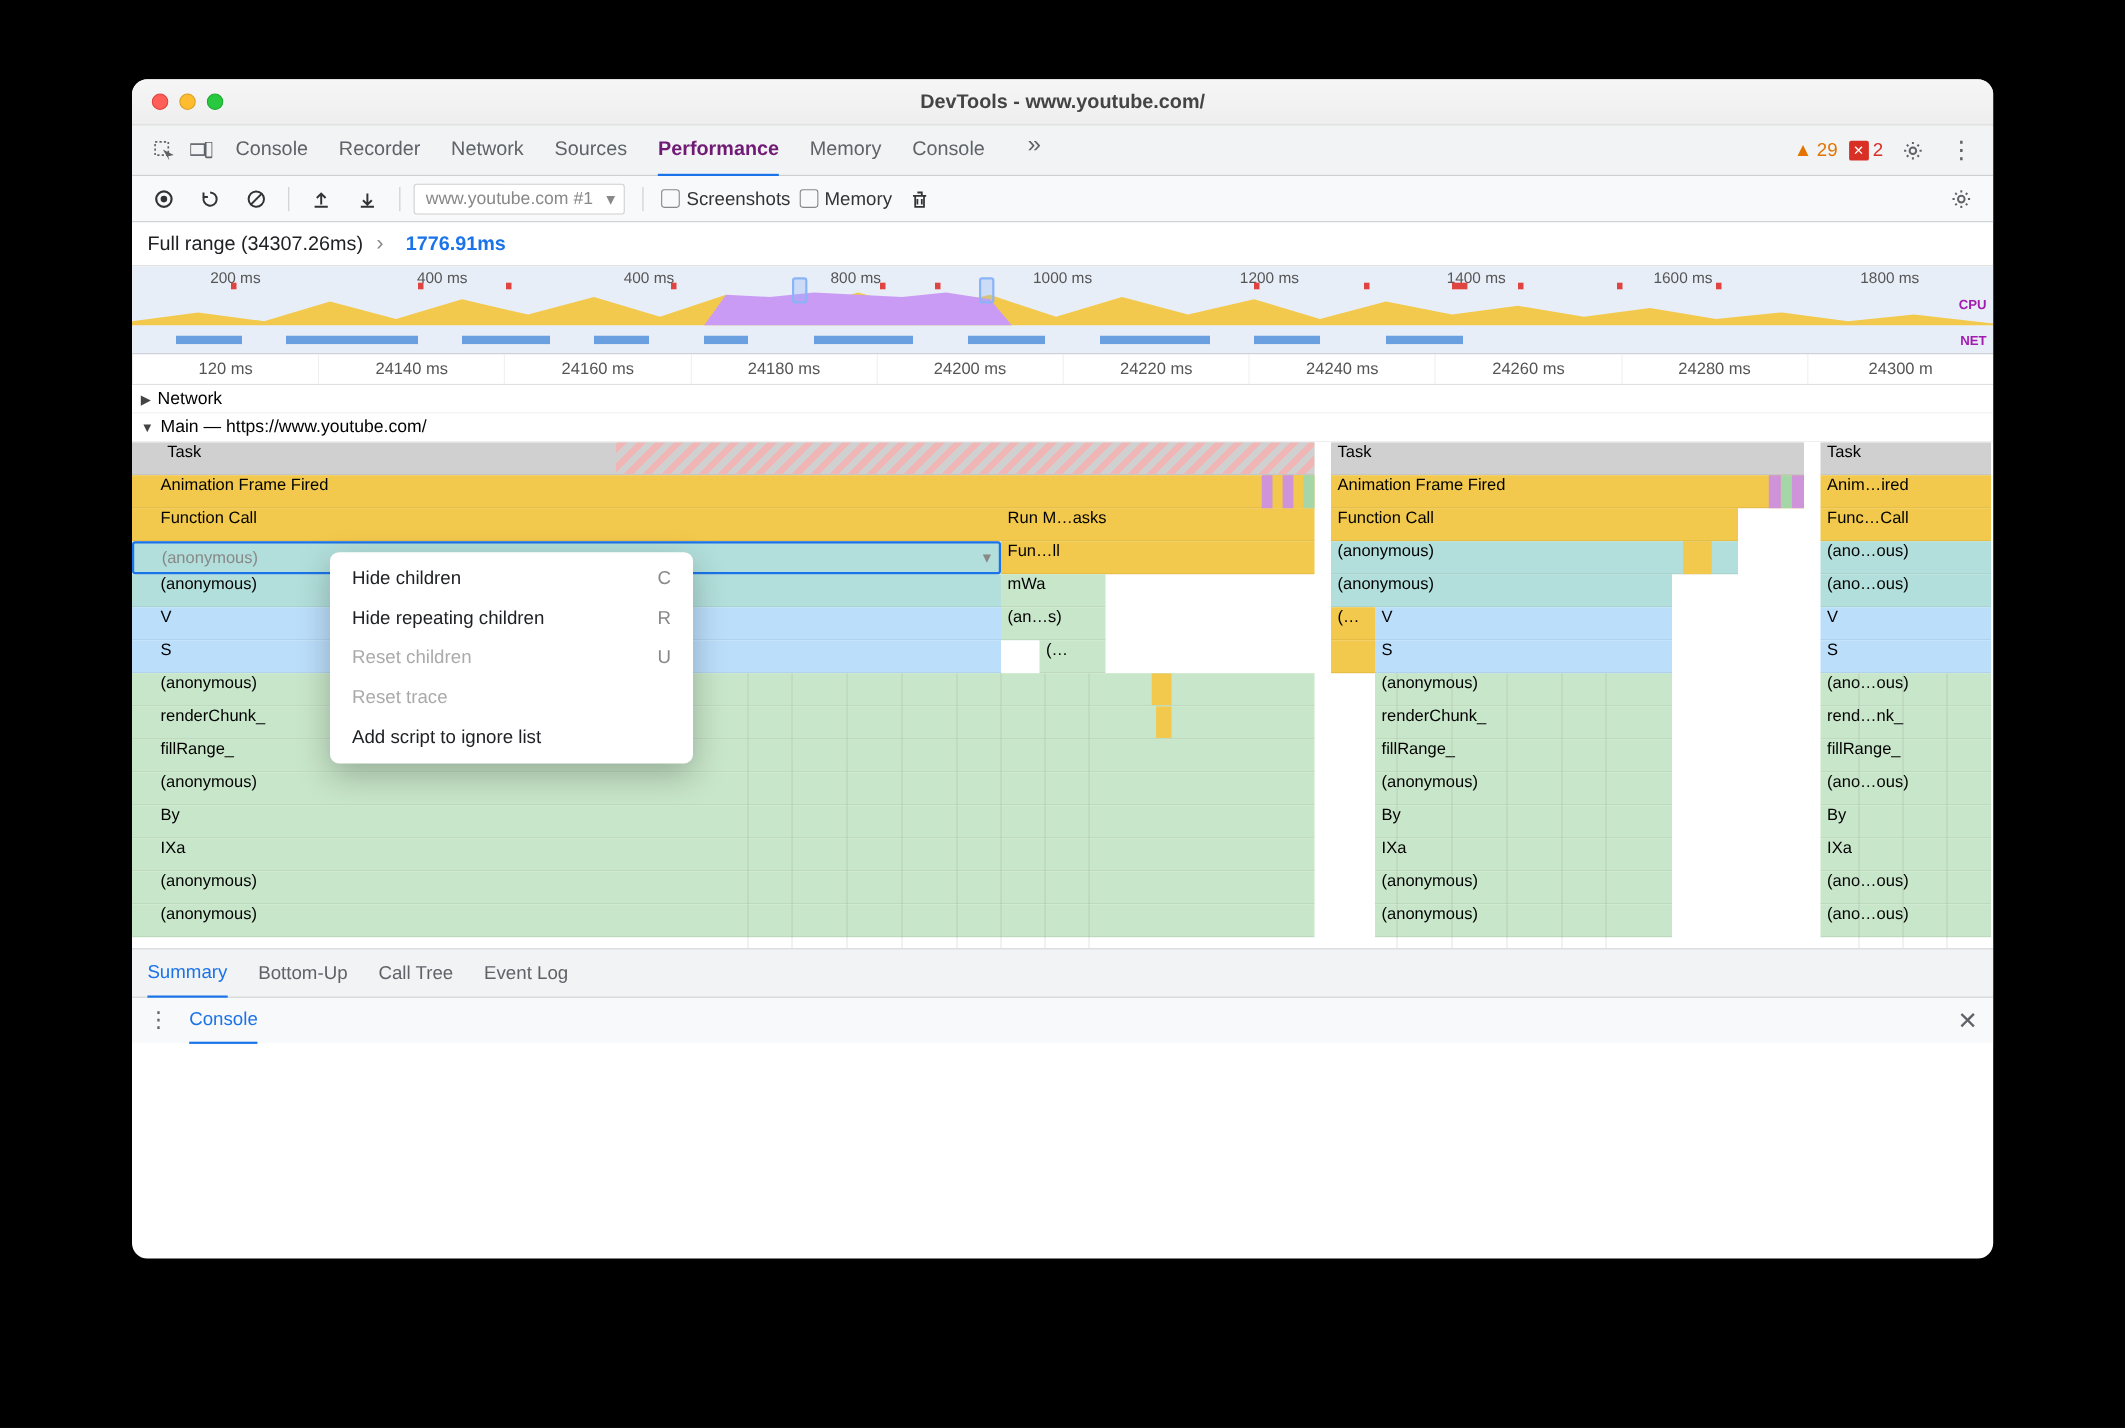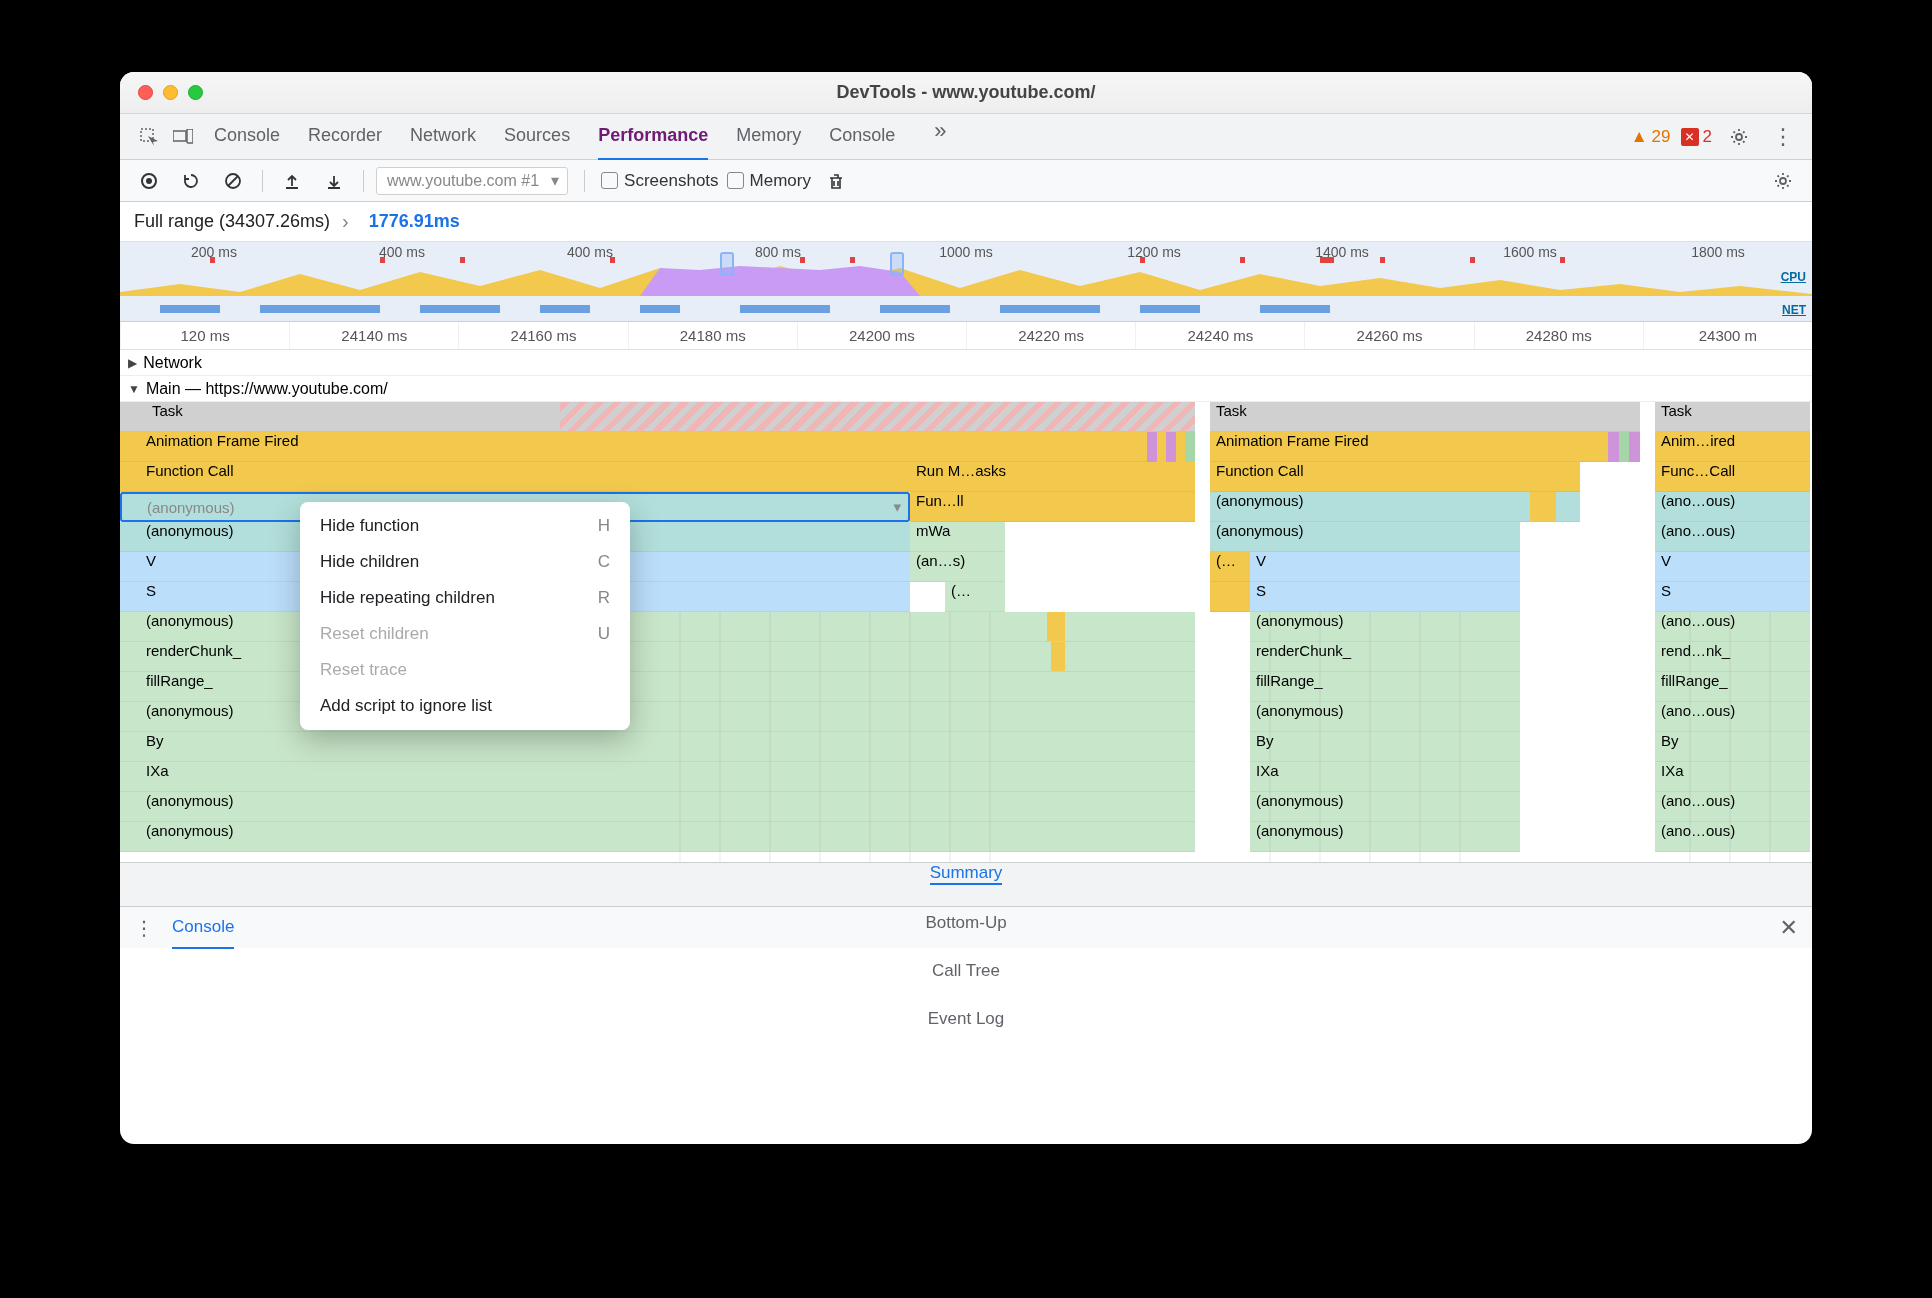--- a/index.html
+++ b/index.html
@@ -26,41 +26,41 @@
 .chk { display:flex; align-items:center; gap:6px; font-size:17px; color:#333; }
 .chk .box { width:17px; height:17px; border:1.5px solid #888; border-radius:3px; }
 .breadcrumb { height:40px; display:flex; align-items:center; padding:0 14px; font-size:18px; color:#202124; border-bottom:1px solid #e0e0e0; }
 .breadcrumb .cur { color:#1a73e8; font-weight:600; margin-left:8px; }
 .breadcrumb .sep { margin:0 12px; color:#888; font-size:20px; }
 .overview { height:80px; position:relative; background:#e8eef7; border-bottom:1px solid #cdd0d3; overflow:hidden; }
 .ovhead { position:absolute; top:2px; left:0; right:0; display:flex; font-size:14px; color:#555; }
 .ovhead span { flex:1; text-align:center; }
 .ovwave { position:absolute; top:22px; left:0; right:0; height:32px; }
 .ovnet { position:absolute; bottom:8px; left:0; right:0; height:8px; }
-.ovlbl { position:absolute; right:6px; font-size:12px; color:#0369a1; font-weight:600;text-decoration:underline; }
+.ovlbl { position:absolute; right:6px; font-size:12px; color:#a21caf; font-weight:600; }
 .ruler { height:28px; display:flex; font-size:15px; color:#555; background:#fff; border-bottom:1px solid #e0e0e0; }
 .ruler span { flex:1; text-align:center; padding-top:5px; border-left:1px solid #f0f0f0; }
 .section { height:26px; display:flex; align-items:center; padding-left:8px; font-size:16px; background:#fff; border-bottom:1px solid #eee; }
 .tri { display:inline-block; margin-right:6px; font-size:12px; color:#444; }
 .flame { position:relative; height:460px; background:#fff; overflow:hidden; }
 .flame .col { position:absolute; top:0; bottom:0; }
 .row { height:30px; display:flex; padding-left:6px; font-size:15px; white-space:nowrap; overflow:hidden; border-bottom:1px solid rgba(0,0,0,.05); }
 .r-grey { background:#d0d0d0; }
 .r-grey.hatch { background:repeating-linear-gradient(-45deg,#d0d0d0,#d0d0d0 6px,#f0b5b5 6px,#f0b5b5 12px); }
 .r-yellow { background:#f2c94c; }
 .r-lgreen { background:#c8e6c9; }
 .r-teal { background:#b2dfdb; }
 .r-blue { background:#bbdefb; }
 .row.sel { outline:2px solid #1a73e8; outline-offset:-2px; }
 .stripes { position:absolute; top:0; bottom:0; width:100%; pointer-events:none; opacity:.4; }
 .ctxmenu { position:absolute; background:#fff; border-radius:8px; box-shadow:0 10px 30px rgba(0,0,0,.25); padding:6px 0; width:330px; z-index:50; }
 .ctxmenu .mi { display:flex; justify-content:space-between; padding:8px 20px; font-size:17px; color:#202124; cursor:pointer; }
 .ctxmenu .mi.dis { color:#aaa; cursor:default; }
 .ctxmenu .mi .sc { color:#888; }
-.detailtabs { height:44px; border-top:1px solid #cdd0d3; background:#f1f3f4; display:flex; align-items:center; padding:0 14px; gap:28px; font-size:17px; color:#5f6368;flex-direction:column; }
+.detailtabs { height:44px; border-top:1px solid #cdd0d3; background:#f1f3f4; display:flex; align-items:center; padding:0 14px; gap:28px; font-size:17px; color:#5f6368; }
 .detailtabs .dt.active { color:#1a73e8; border-bottom:2px solid #1a73e8; height:44px; display:flex; align-items:center; font-weight:500; }
 .console { height:42px; border-top:1px solid #cdd0d3; background:#f8f9fa; display:flex; align-items:center; padding:0 14px; font-size:17px; color:#1a73e8; }
 svg { display:block; }
 </style>
 </head>
 <body>
 
 <div class="window">
 
   <div class="titlebar">
@@ -398,24 +398,20 @@
           <line x1="1300" y1="210" x2="1300" y2="460"></line>
           <line x1="1340" y1="210" x2="1340" y2="460"></line>
         <line x1="1570" y1="210" x2="1570" y2="460"></line>
           <line x1="1610" y1="210" x2="1610" y2="460"></line>
           <line x1="1650" y1="210" x2="1650" y2="460"></line>
       </g>
     </svg>
 
     <div class="ctxmenu" style="left:180px;top:100px;">
       <div class="mi">
-          <span>Hide function</span>
-          <span class="sc">H</span>
-        </div>
-      <div class="mi">
           <span>Hide children</span>
           <span class="sc">C</span>
         </div>
       <div class="mi">
           <span>Hide repeating children</span>
           <span class="sc">R</span>
         </div>
       <div class="mi dis">
           <span>Reset children</span>
           <span class="sc">U</span>

